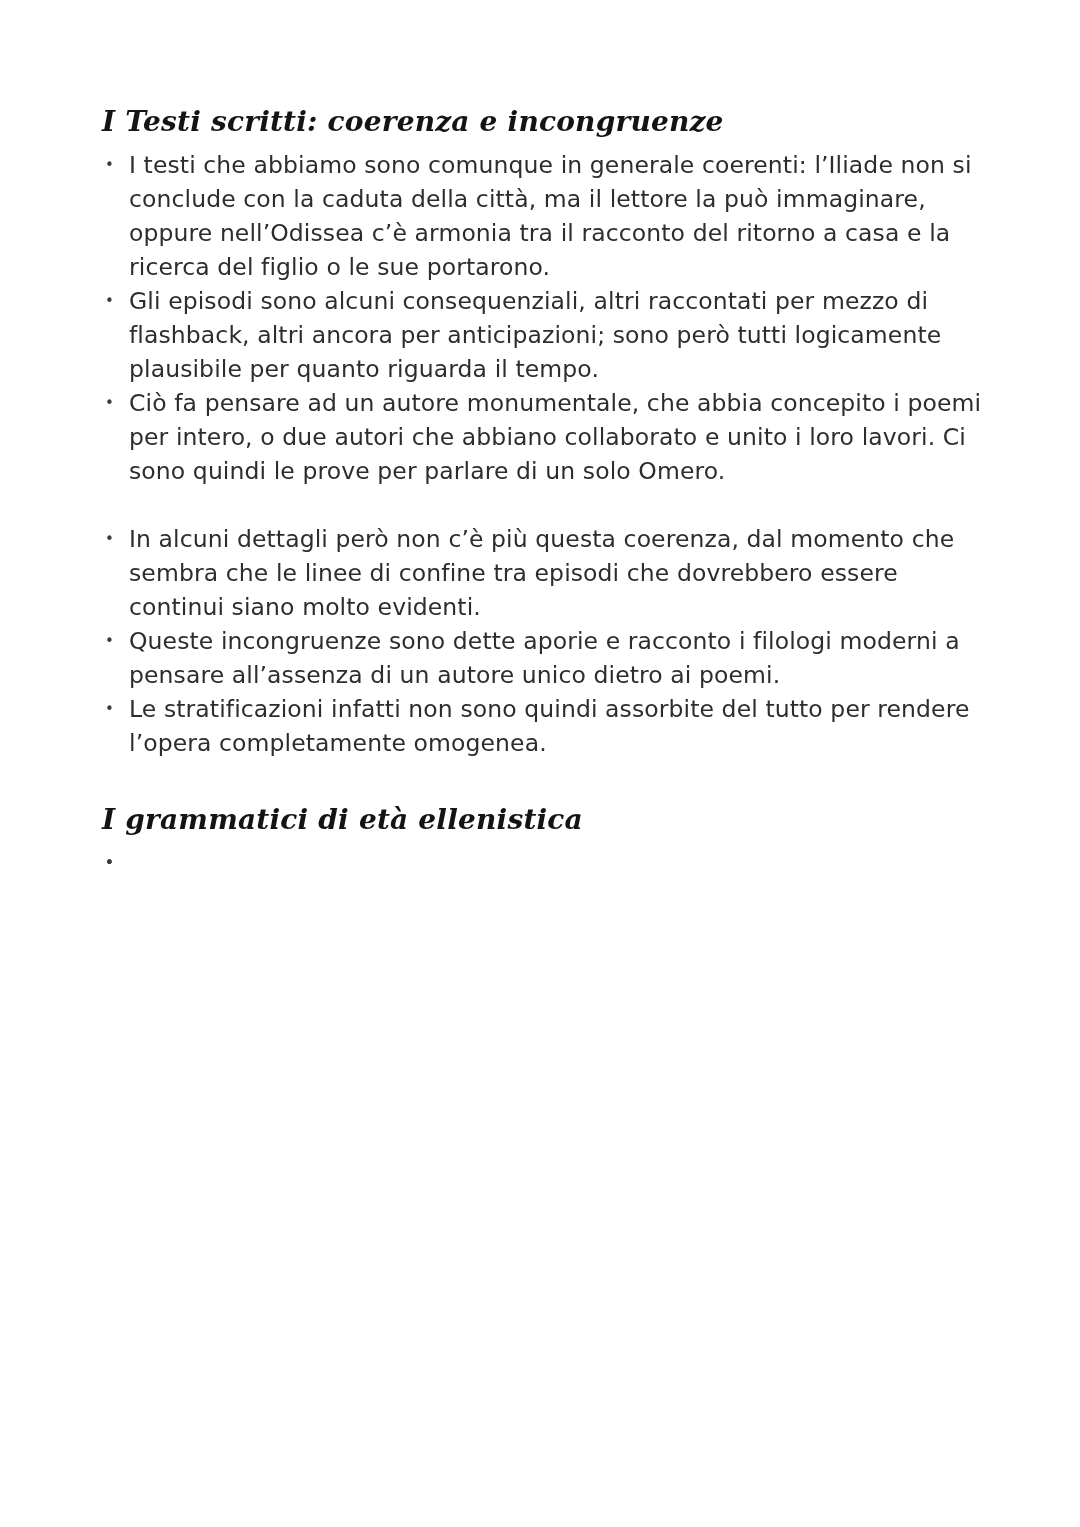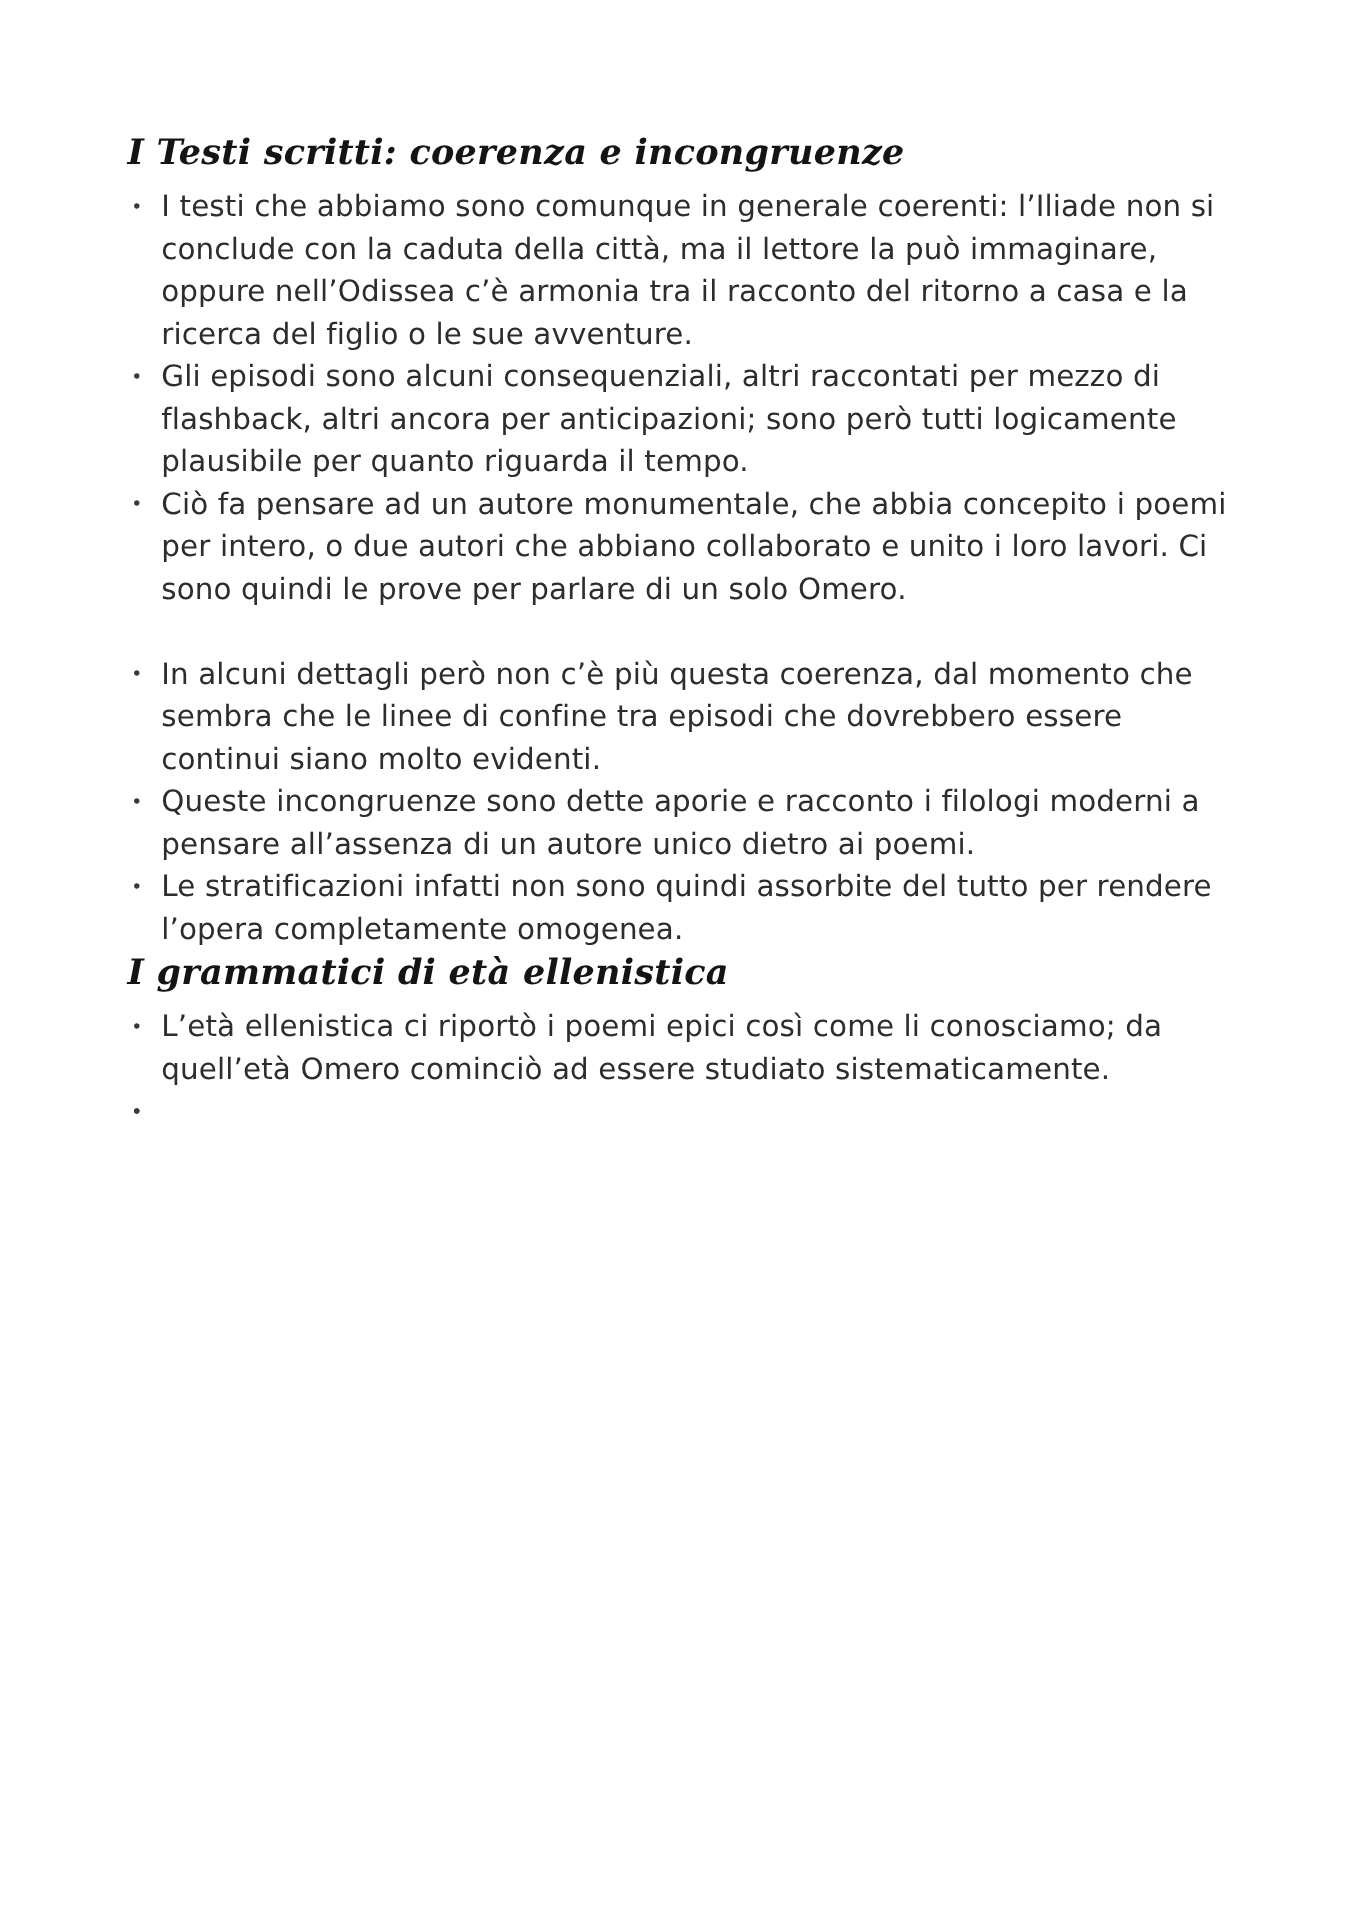--- a/index.html
+++ b/index.html
@@ -10,21 +10,21 @@
     background: #ffffff;
     font-family: "DejaVu Sans", sans-serif;
     color: #2d2d2d;
     overflow: hidden;
   }
   .page {
     width: 1080px;
     height: 1132px;
     padding: 104px 98px 40px 102px;
   }
-  .section + .section { }
+  .section + .section { margin-top: 42px; }
   .heading {
     font-family: "DejaVu Serif", serif;
     font-style: italic;
     font-weight: 700;
     font-size: 28px;
     line-height: 36px;
     color: #141414;
     margin: 0 0 8px 0;
     letter-spacing: 0.2px;
   }
@@ -55,21 +55,21 @@
 <body>
 
 <div class="page">
 
   <section class="section">
     <h2 class="heading">I Testi scritti: coerenza e incongruenze</h2>
 
     <ul class="bullets group">
       <li class="bullet">
         <span class="dot">•</span>
-        <span class="text">I testi che abbiamo sono comunque in generale coerenti: l’Iliade non si conclude con la caduta della città, ma il lettore la può immaginare, oppure nell’Odissea c’è armonia tra il racconto del ritorno a casa e la ricerca del figlio o le sue avventure.</span>
+        <span class="text">I testi che abbiamo sono comunque in generale coerenti: l’Iliade non si conclude con la caduta della città, ma il lettore la può immaginare, oppure nell’Odissea c’è armonia tra il racconto del ritorno a casa e la ricerca del figlio o le sue portarono.</span>
       </li>
       <li class="bullet">
         <span class="dot">•</span>
         <span class="text">Gli episodi sono alcuni consequenziali, altri raccontati per mezzo di flashback, altri ancora per anticipazioni; sono però tutti logicamente plausibile per quanto riguarda il tempo.</span>
       </li>
       <li class="bullet">
         <span class="dot">•</span>
         <span class="text">Ciò fa pensare ad un autore monumentale, che abbia concepito i poemi per intero, o due autori che abbiano collaborato e unito i loro lavori. Ci sono quindi le prove per parlare di un solo Omero.</span>
       </li>
     </ul>
@@ -89,21 +89,20 @@
       </li>
     </ul>
   </section>
 
   <section class="section">
     <h2 class="heading">I grammatici di età ellenistica</h2>
 
     <ul class="bullets group">
       <li class="bullet">
         <span class="dot">•</span>
-        <span class="text">L’età ellenistica ci riportò i poemi epici così come li conosciamo; da quell’età Omero cominciò ad essere studiato sistematicamente.</span>
       </li>
       <li class="bullet">
         <span class="dot">•</span>
       </li>
       <li class="bullet">
         <span class="dot">•</span>
       </li>
     </ul>
   </section>
 

